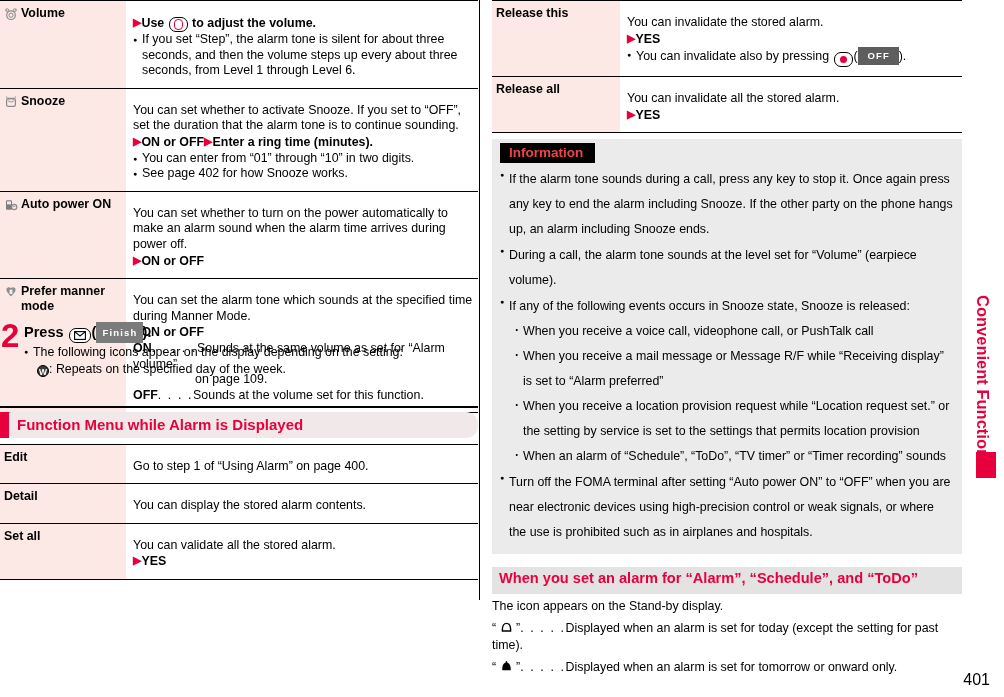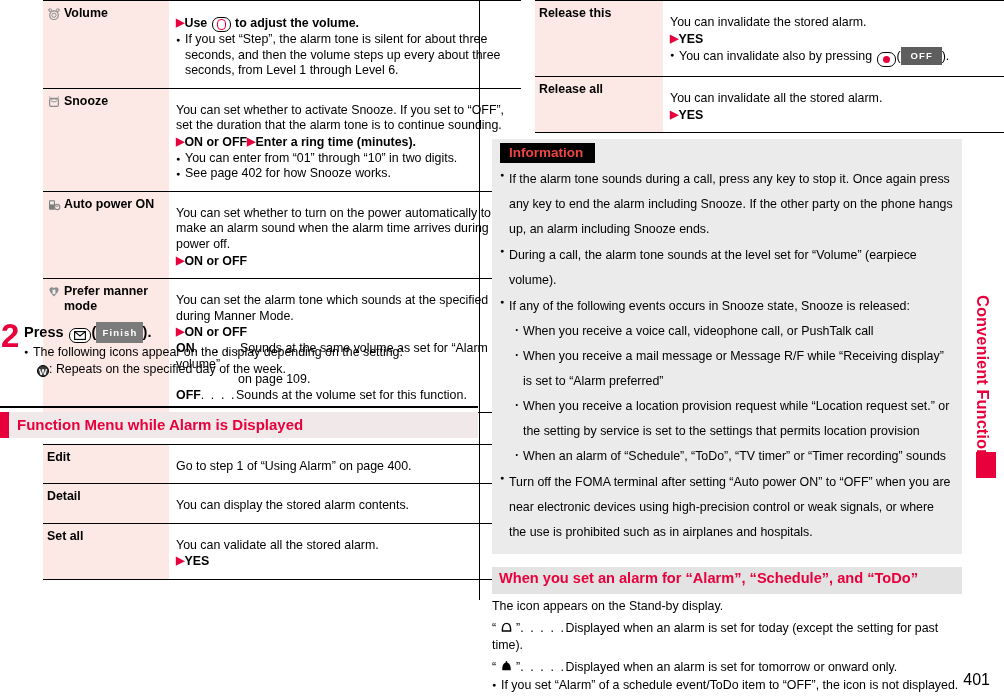--- a/index.html
+++ b/index.html
@@ -38,21 +38,20 @@
     left: 479px; top: 0;
     width: 1px; height: 600px;
     background: #000;
   }
 
   
   .spec-table {
     width: 100%;
     border-collapse: collapse;
     table-layout: fixed;
-    margin-left: 43px;
   }
   .spec-table tr { }
   .spec-table td {
     vertical-align: top;
     padding: 0;
     border-top: 1.6px solid #000;
   }
   .spec-table tr:last-child td {
     border-bottom: 1.6px solid #000;
   }
@@ -212,20 +211,21 @@
     box-sizing: border-box;
   }
 
   
   .sec-head {
     position: relative;
     height: 26px;
     background: #f1e9e9;
     display: flex;
     align-items: center;
+    border-radius: 12px;
   }
   .sec-head .redbar {
     position: absolute;
     left: 0; top: 0;
     width: 9px; height: 26px;
     background: #e8003c;
   }
   .sec-head .sec-title {
     color: #e8003c;
     font-size: 15px;
@@ -534,23 +534,20 @@
       <span>“</span>
       <span class="bell-solid">
         <svg width="13" height="13" viewBox="0 0 13 13">
             <path d="M2.3 10.2 L2.3 8.6 C2.3 5.2 3.9 2.6 6.5 2.6 C9.1 2.6 10.7 5.2 10.7 8.6 L10.7 10.2 Z" fill="#000"></path>
             <rect x="5.8" y="1.1" width="1.4" height="1.8" fill="#000"></rect>
           </svg>
       </span>
       <span>”</span><span class="dotlead">. . . . .</span><span>Displayed when an alarm is set for tomorrow or onward only.</span>
     </div>
 
-    <div class="plain-para" style="margin-top:1px">
-      <span class="bullet-line">If you set “Alarm” of a schedule event/ToDo item to “OFF”, the icon is not displayed.</span>
-    </div>
   </div>
 
   <div class="side-tab">
     <div class="side-tab-text">Convenient Functions</div>
     <div class="side-tab-block"></div>
   </div>
 
   <div class="page-num">401</div>
 
 </div>

